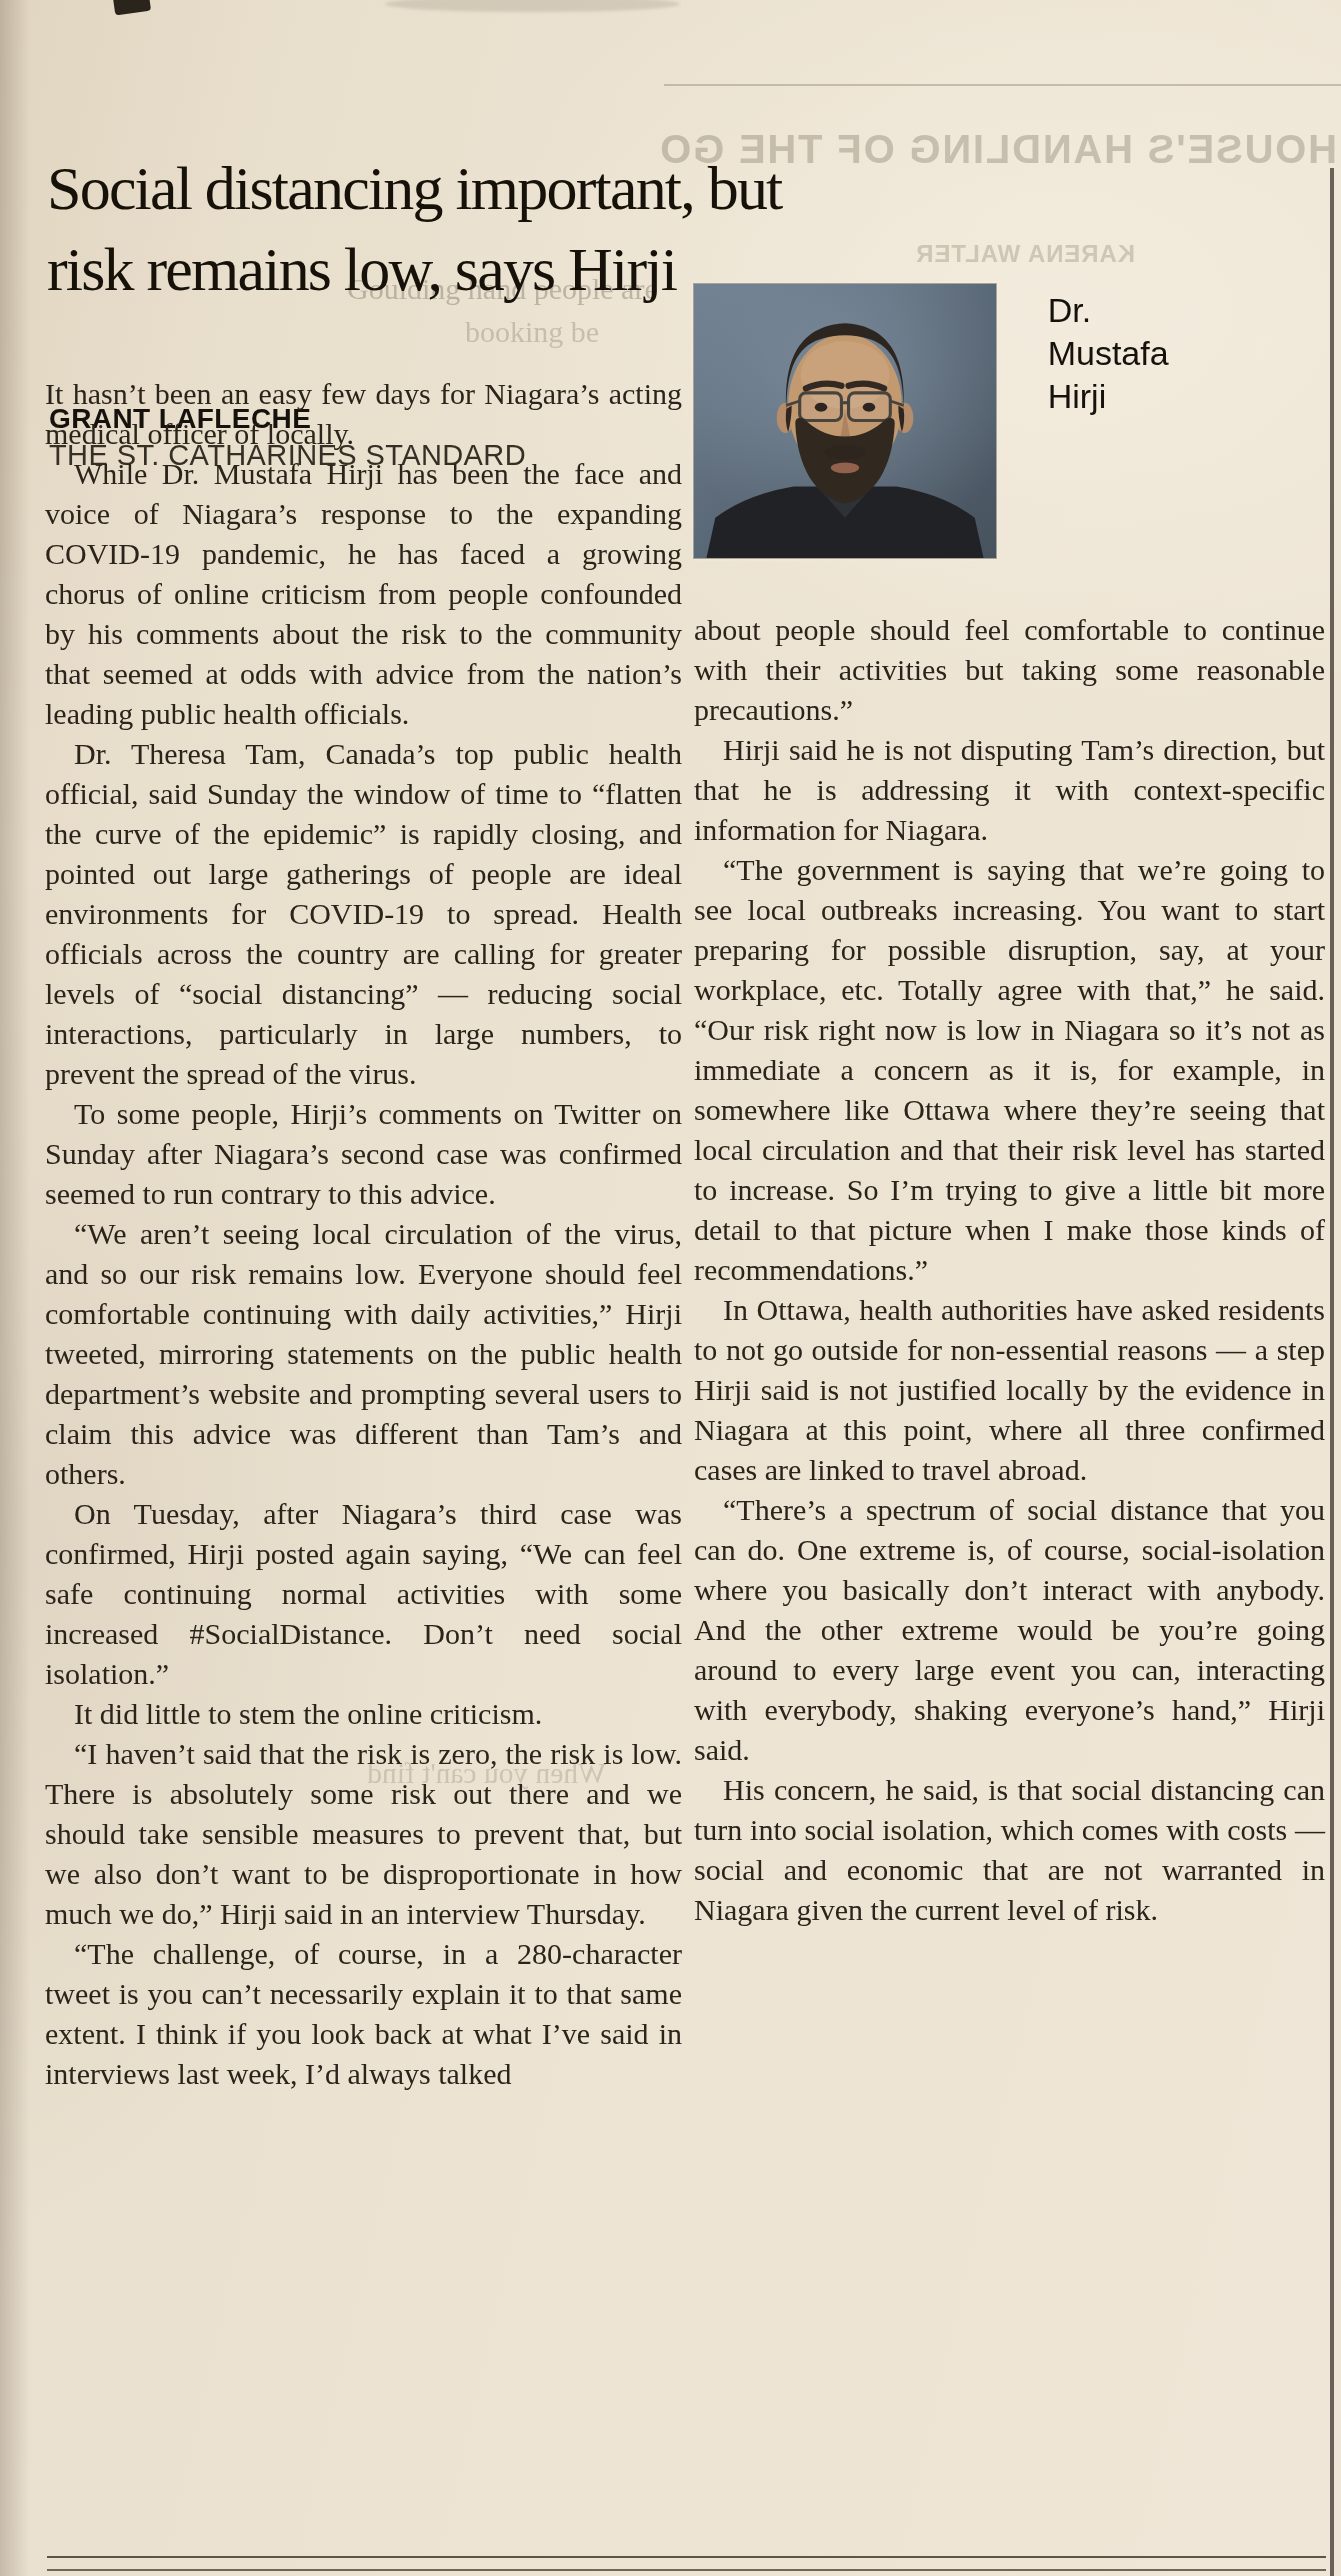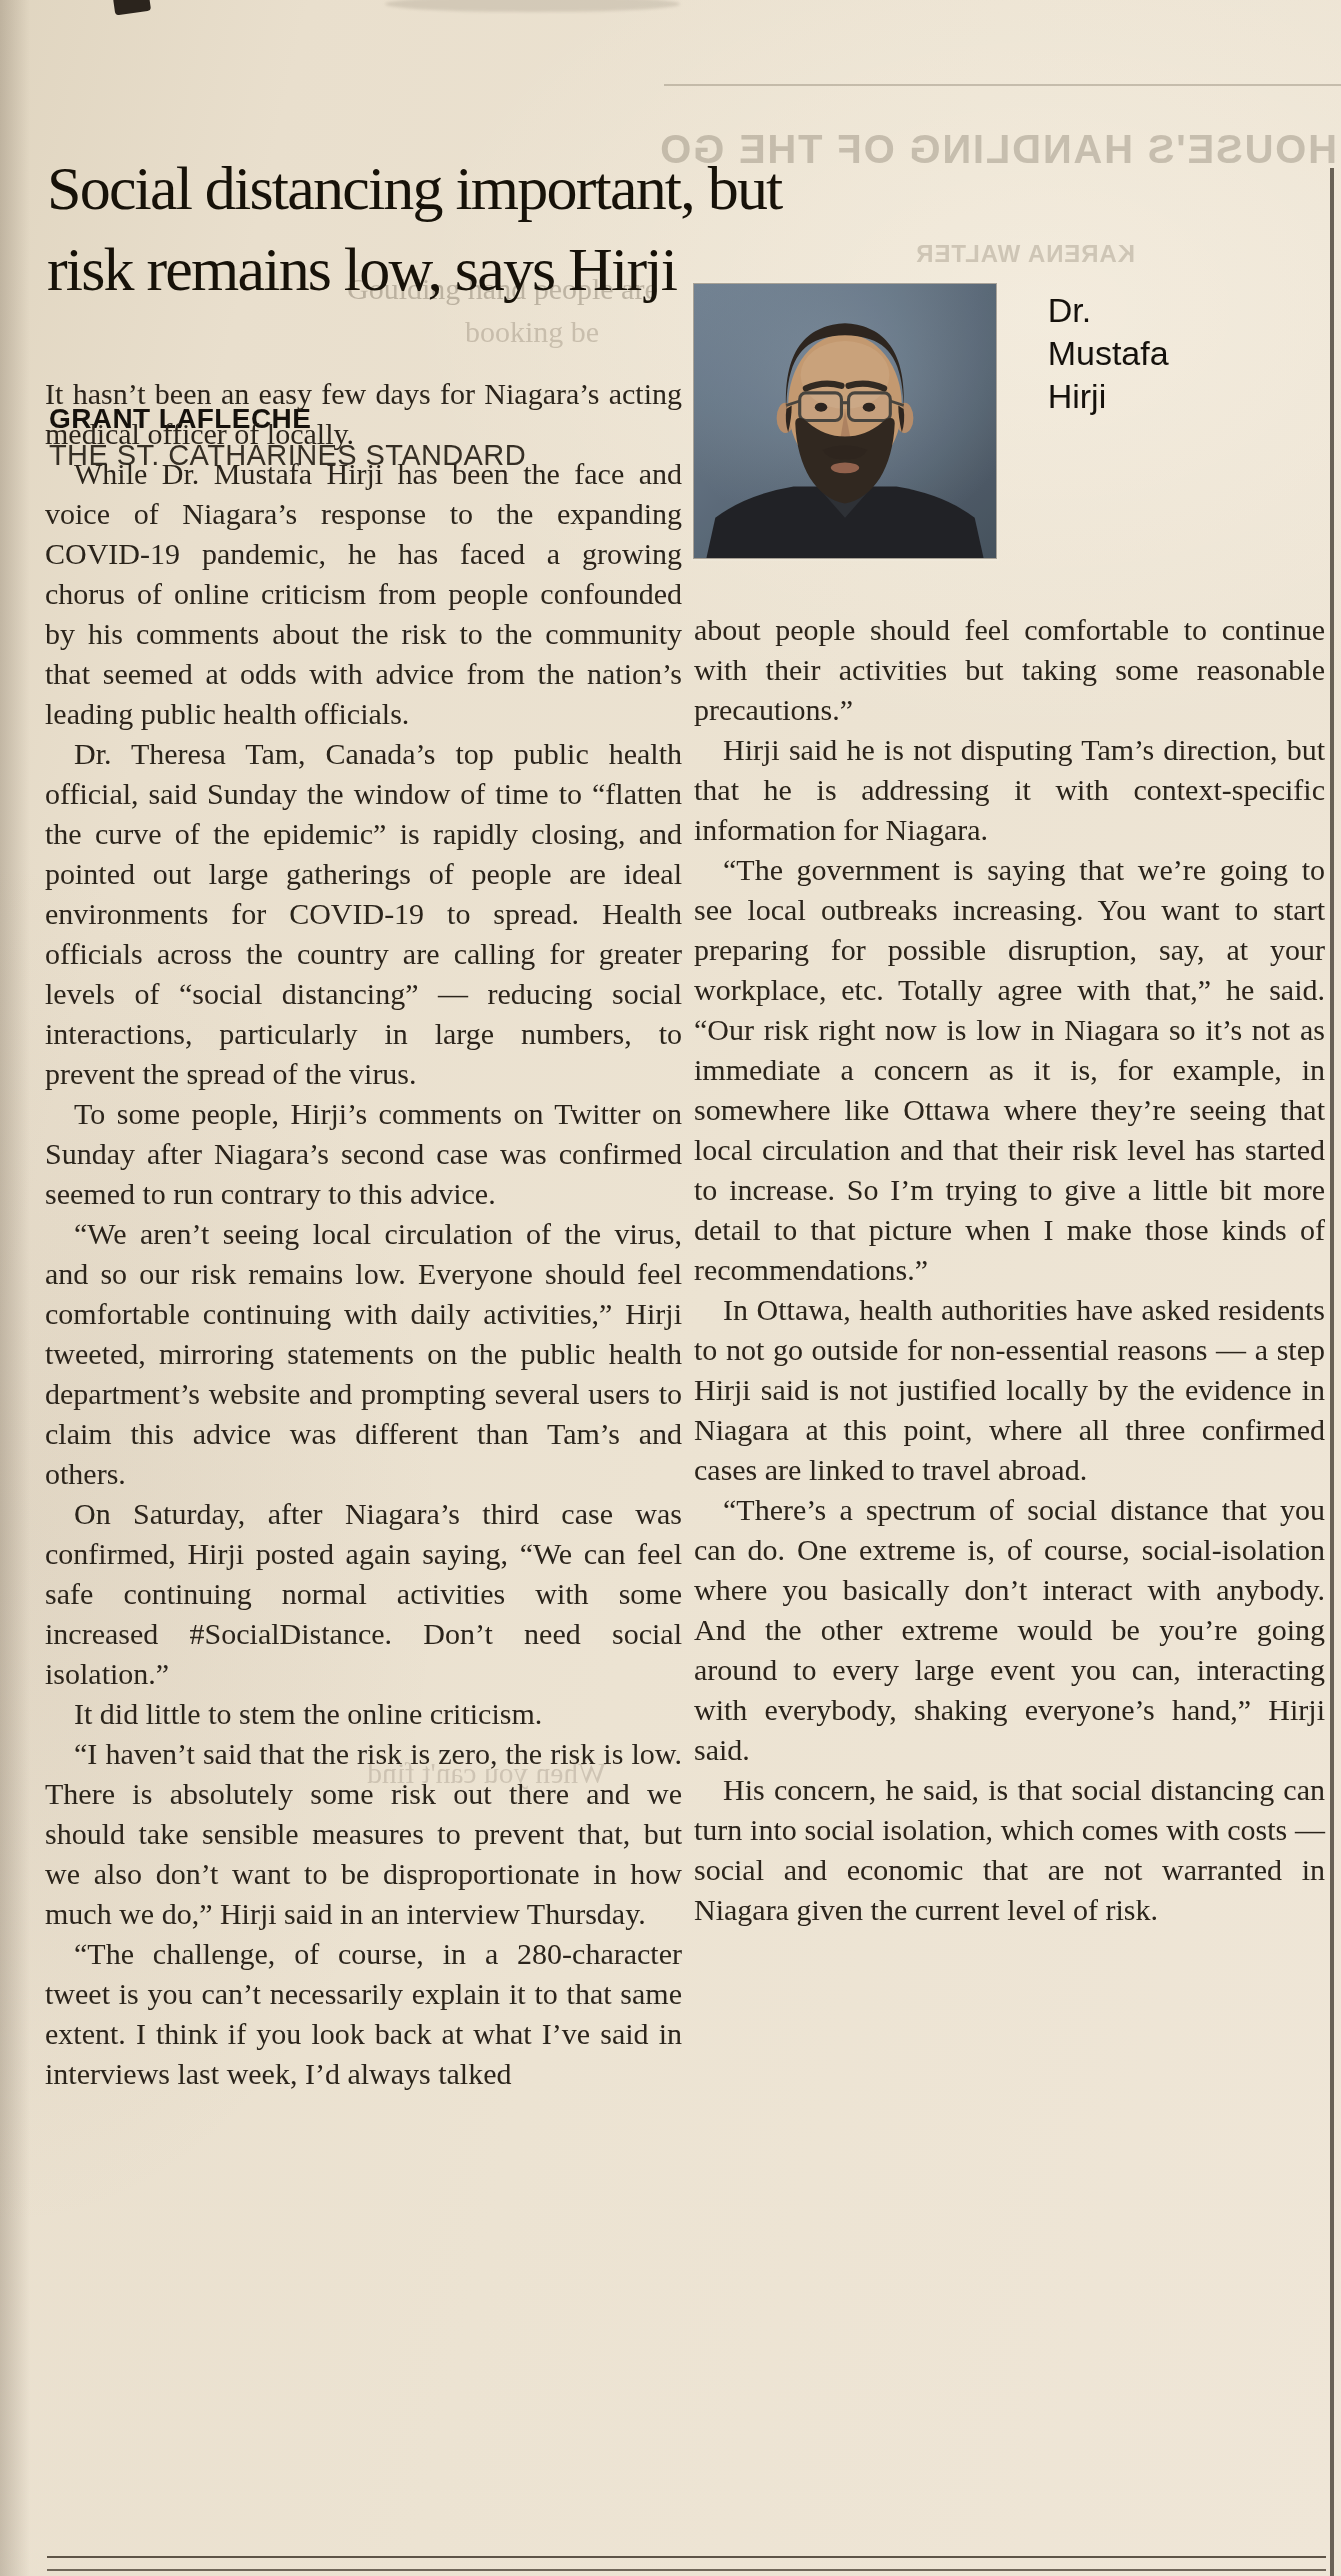--- a/index.html
+++ b/index.html
@@ -97,21 +97,21 @@
     <div class="byline-author">GRANT LAFLECHE</div>
     <div class="byline-pub">THE ST. CATHARINES STANDARD</div>
   </div>
 
   <div class="column col-left">
     <p class="no-indent">It hasn’t been an easy few days for Niagara’s acting medical officer of locally.</p>
     <p>While Dr. Mustafa Hirji has been the face and voice of Niagara’s response to the expanding COVID-19 pandemic, he has faced a growing chorus of online criticism from people confounded by his comments about the risk to the community that seemed at odds with advice from the nation’s leading public health officials.</p>
     <p>Dr. Theresa Tam, Canada’s top public health official, said Sunday the window of time to “flatten the curve of the epidemic” is rapidly closing, and pointed out large gatherings of people are ideal environments for COVID-19 to spread. Health officials across the country are calling for greater levels of “social distancing” — reducing social interactions, particularly in large numbers, to prevent the spread of the virus.</p>
     <p>To some people, Hirji’s comments on Twitter on Sunday after Niagara’s second case was confirmed seemed to run contrary to this advice.</p>
     <p>“We aren’t seeing local circulation of the virus, and so our risk remains low. Everyone should feel comfortable continuing with daily activities,” Hirji tweeted, mirroring statements on the public health department’s website and prompting several users to claim this advice was different than Tam’s and others.</p>
-    <p>On Saturday, after Niagara’s third case was confirmed, Hirji posted again saying, “We can feel safe continuing normal activities with some increased #SocialDistance. Don’t need social isolation.”</p>
+    <p>On Tuesday, after Niagara’s third case was confirmed, Hirji posted again saying, “We can feel safe continuing normal activities with some increased #SocialDistance. Don’t need social isolation.”</p>
     <p>It did little to stem the online criticism.</p>
     <p>“I haven’t said that the risk is zero, the risk is low. There is absolutely some risk out there and we should take sensible measures to prevent that, but we also don’t want to be disproportionate in how much we do,” Hirji said in an interview Thursday.</p>
     <p>“The challenge, of course, in a 280-character tweet is you can’t necessarily explain it to that same extent. I think if you look back at what I’ve said in interviews last week, I’d always talked</p>
   </div>
 
   <div class="column col-right">
 
     <div class="photo-row">
       <div class="photo-frame">
         <svg viewBox="0 0 340 307" preserveAspectRatio="none">

